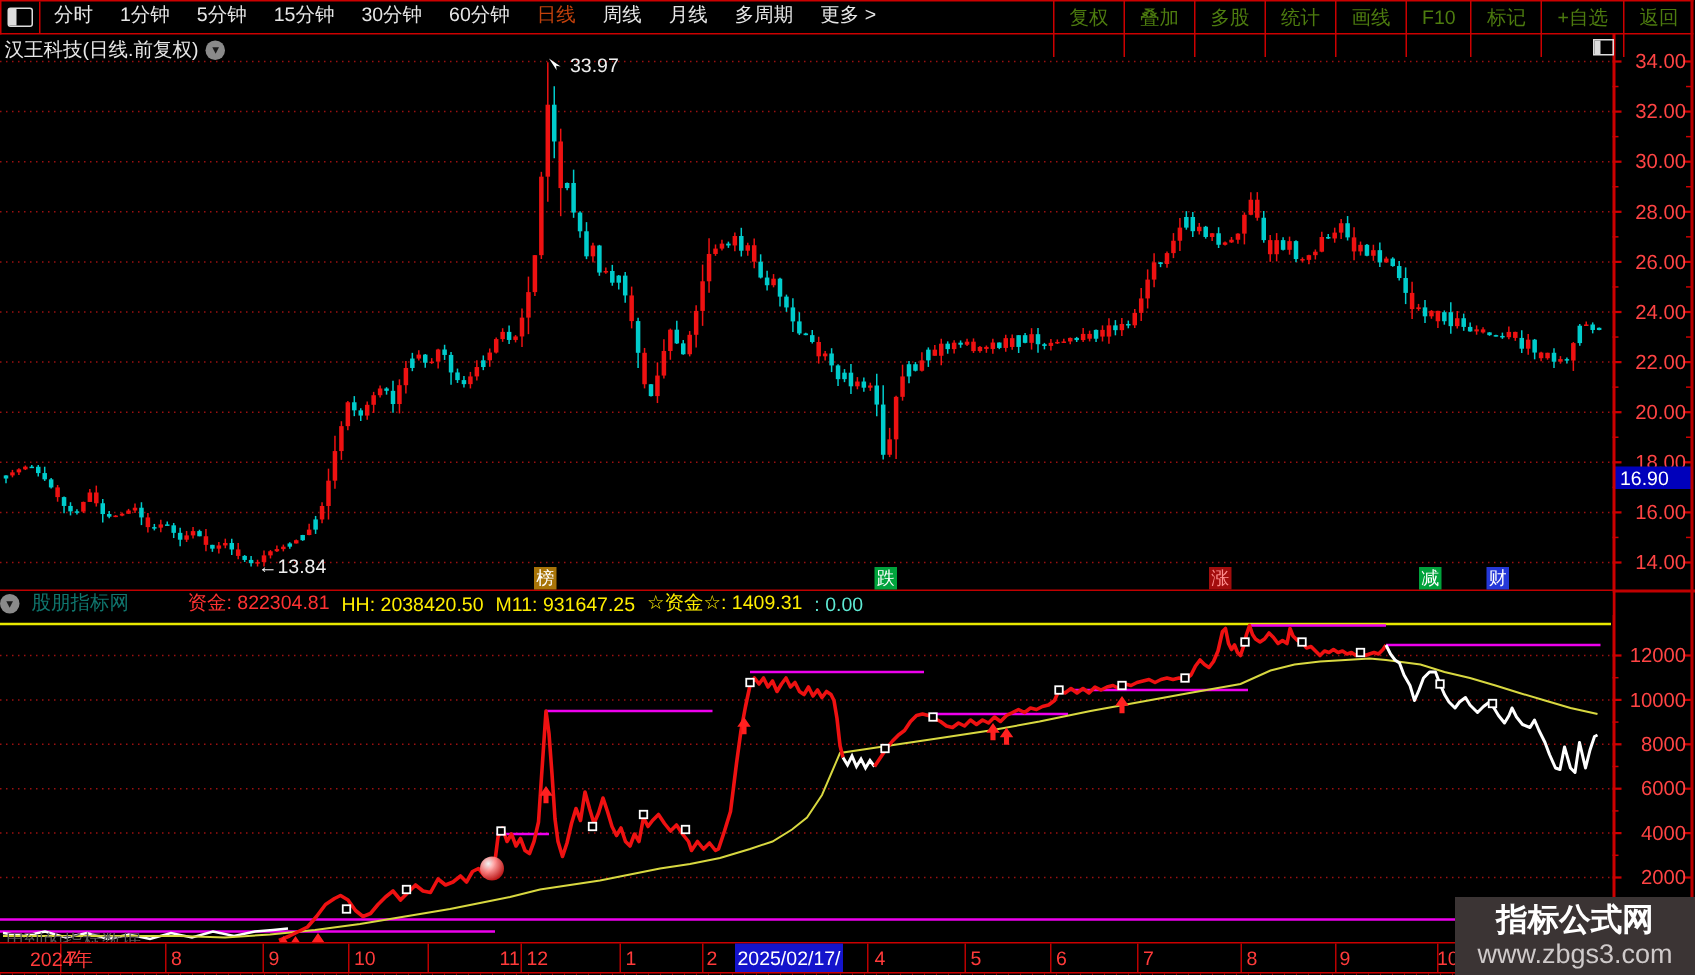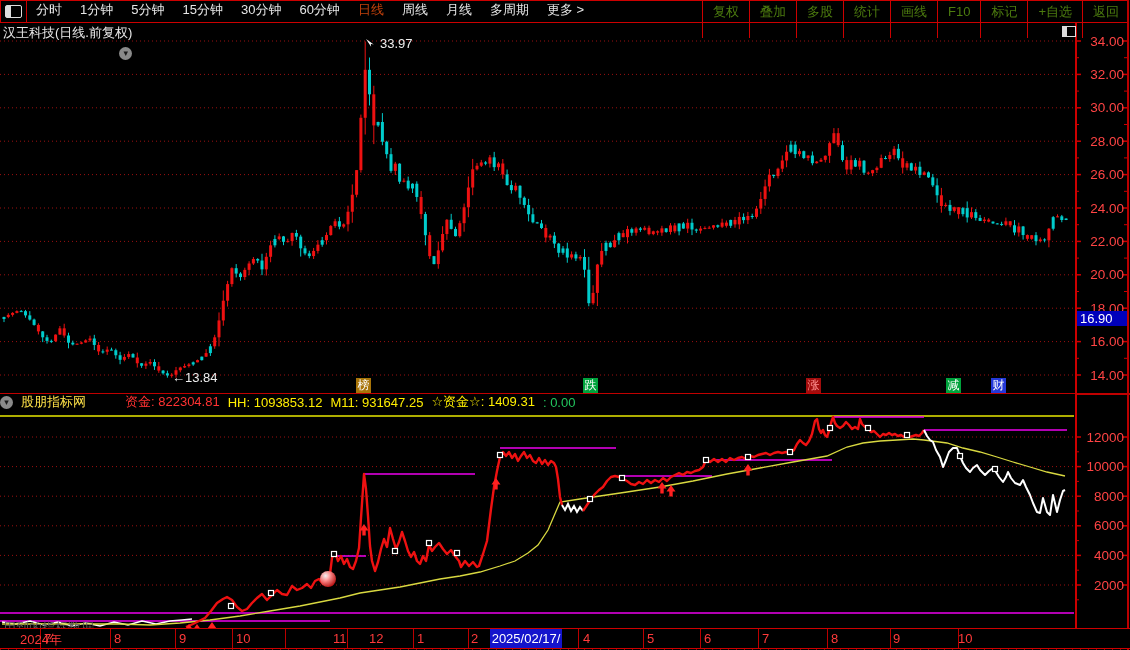--- a/index.html
+++ b/index.html
@@ -11,36 +11,36 @@
   .win-icon{width:15px;height:11px;border:1.5px solid #ddd;border-radius:2px;margin:0 4px;position:relative;flex:0 0 auto;}
   .win-icon::after{content:"";position:absolute;left:0;top:0;bottom:0;width:5px;background:#ddd;}
   .tb-sep{width:1px;height:21px;background:#c00;flex:0 0 auto;}
   .tb-left{display:flex;height:100%;}
   .tb-left span{color:#e6e6e6;font-size:13px;padding:0 9px;cursor:pointer;white-space:nowrap;}
   .tb-left span.active{color:#c2410c;}
   .tb-right{display:flex;align-items:center;height:100%;margin-left:auto;}
   .tb-right span{color:#4d7c0f;font-size:13px;padding:16px 10px;border-left:1px solid #c00;height:21px;
                  line-height:21px;cursor:pointer;white-space:nowrap;}
   
-  .chart-title{position:absolute;left:3px;top:24px;color:#e8e8e8;font-size:13px;display:flex;align-items:flex-end;gap:5px;z-index:5;flex-direction:column;}
+  .chart-title{position:absolute;left:3px;top:24px;color:#e8e8e8;font-size:13px;display:flex;align-items:center;gap:5px;z-index:5;}
   .circle-chevron{display:inline-block;width:13px;height:13px;border-radius:50%;background:#8a8a8a;color:#1a1a1a;
                   font-size:9px;line-height:12px;text-align:center;font-weight:bold;}
   
   .main-svg{position:absolute;left:0;top:22px;}
   .ind-svg{position:absolute;left:0;top:410px;}
   .divider-line{position:absolute;left:0;top:393px;width:1130px;height:2px;background:#c00000;}
   .tag{position:absolute;top:378px;width:15px;height:15px;font-size:12px;line-height:15px;text-align:center;z-index:4;}
   
   .ind-header{position:absolute;left:0;top:394px;height:16px;width:1075px;display:flex;align-items:center;
               font-size:13px;white-space:nowrap;z-index:5;background:#000;}
   .ind-header .gap{width:8px;}
-  .ih-src{color:#fde047;}
+  .ih-src{color:#0f766e;}
   .ih-red{color:#ff3232;margin-left:31px;}
   .ih-yel{color:#ffee00;}
-  .ih-mag{color:#22c55e;}
+  .ih-mag{color:#5eead4;}
   
   .time-axis{position:absolute;left:0;top:628px;width:1130px;height:19px;border-top:1px solid #c00;
              border-bottom:1px solid #c00;background:#000;z-index:3;}
   .time-axis .divider{position:absolute;top:0;width:1px;height:19px;background:#b00;}
   .time-axis .tlabel{position:absolute;top:2px;color:#ff3a3a;font-size:13px;white-space:nowrap;}
   .date-box{position:absolute;top:0;height:19px;background:#1414cc;color:#fff;font-size:13px;
             line-height:19px;text-align:center;z-index:4;}
   .tick-strip{position:absolute;left:0;top:648px;width:1130px;height:2px;
               background:repeating-linear-gradient(90deg,#900 0 1px,transparent 1px 8px);}
   
@@ -672,21 +672,21 @@
     </div>
   <div class="divider-line"></div>
 
   <div class="ind-header">
     <span class="circle-chevron">▾</span>
     <span class="gap"></span>
     <span class="ih-src">股朋指标网</span>
     <span class="gap"></span>
     <span class="ih-red">资金: 822304.81</span>
     <span class="gap"></span>
-    <span class="ih-yel">HH: 1093853.12</span>
+    <span class="ih-yel">HH: 2038420.50</span>
     <span class="gap"></span>
     <span class="ih-yel">M11: 931647.25</span>
     <span class="gap"></span>
     <span class="ih-yel">☆资金☆: 1409.31</span>
     <span class="gap"></span>
     <span class="ih-mag">: 0.00</span>
   </div>
 
   <svg class="ind-svg" id="ind-svg" width="1130" height="218">
       <line x1="0" y1="27" x2="1074" y2="27" stroke="#9b1010" stroke-width="1" stroke-dasharray="1,3"></line>
@@ -786,30 +786,34 @@
       <div class="divider" style="left: 758px;"></div>
       <div class="divider" style="left: 827px;"></div>
       <div class="divider" style="left: 890px;"></div>
       <div class="divider" style="left: 958px;"></div>
       <div class="tlabel" style="left: 20px;">2024年</div>
       <div class="tlabel" style="left: 44px;">7</div>
       <div class="tlabel" style="left: 114px;">8</div>
       <div class="tlabel" style="left: 179px;">9</div>
       <div class="tlabel" style="left: 236px;">10</div>
       <div class="tlabel" style="left: 289px; margin-left: 44px;">11</div>
-      <div class="tlabel" style="left: 369px;">12</div>
+      <div class="tlabel" style="left: 351px;">12</div>
       <div class="tlabel" style="left: 417px;">1</div>
       <div class="tlabel" style="left: 471px;">2</div>
       <div class="tlabel" style="left: 583px;">4</div>
       <div class="tlabel" style="left: 647px;">5</div>
       <div class="tlabel" style="left: 704px;">6</div>
       <div class="tlabel" style="left: 762px;">7</div>
       <div class="tlabel" style="left: 831px;">8</div>
       <div class="tlabel" style="left: 893px;">9</div>
       <div class="tlabel" style="left: 958px;">10</div>
       <div class="date-box" style="left: 490px; width: 72px;">2025/02/17/—</div>
     </div>
   <div class="tick-strip"></div>
 
   <div class="v-axis-line"></div>
   <div class="right-border"></div>
 
+  <div class="watermark">
+    <div class="wm1">指标公式网</div>
+    <div class="wm2">www.zbgs3.com</div>
+  </div>
 </div>
 
 </body></html>

